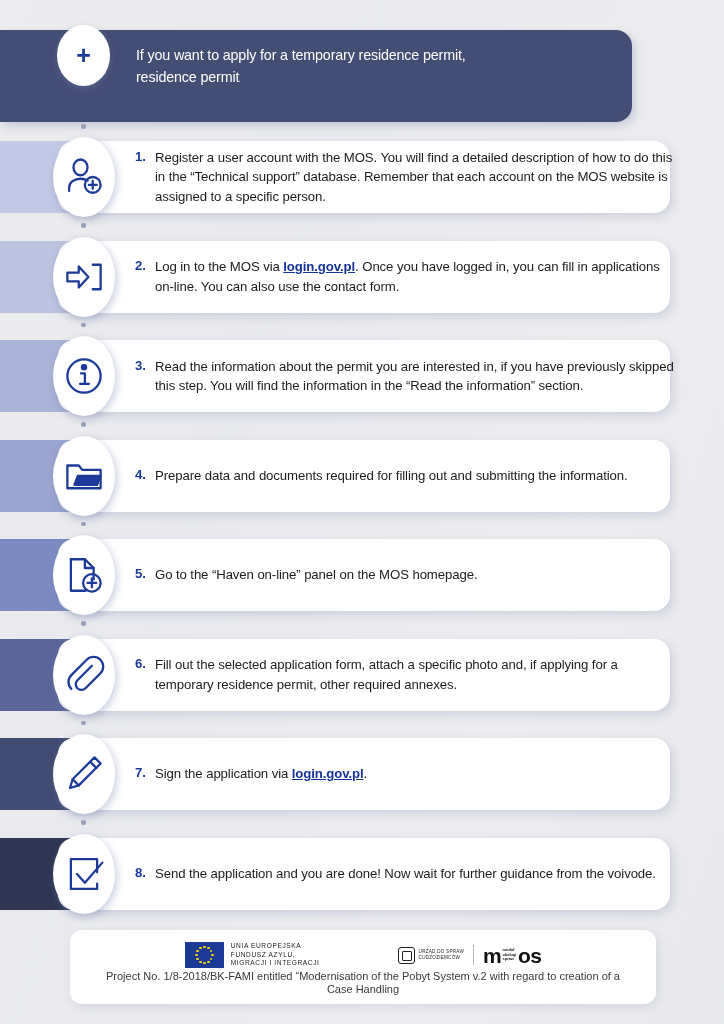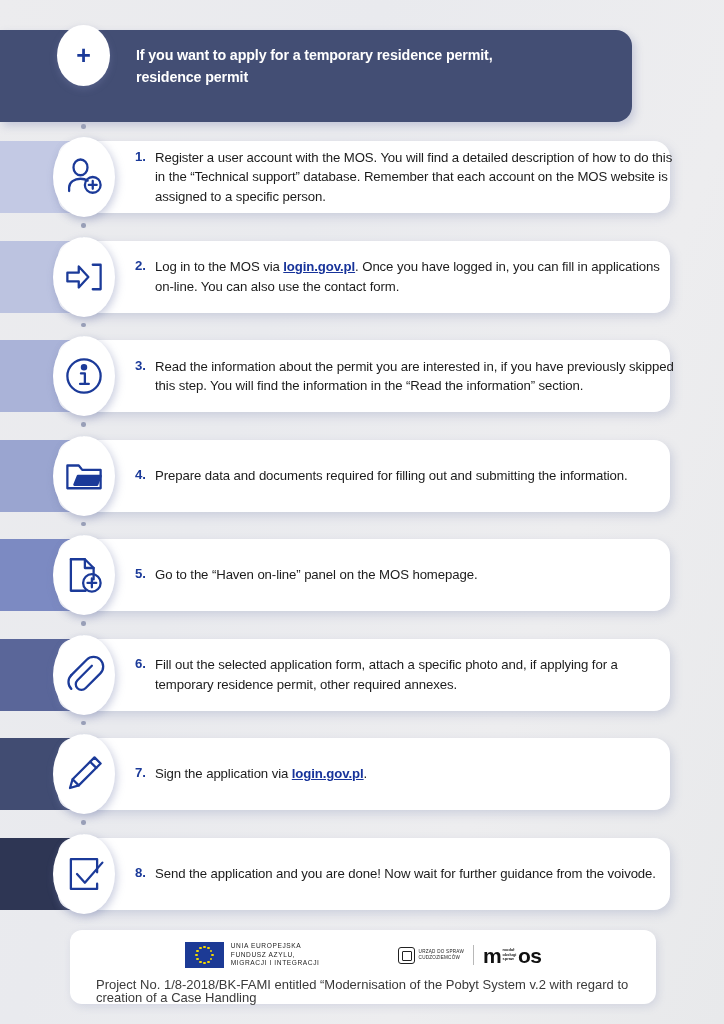--- a/index.html
+++ b/index.html
@@ -25,21 +25,21 @@
     width: 632px; height: 92px;
     background: #434e74;
     border-radius: 0 16px 16px 0;
     box-shadow: 3px 4px 9px rgba(110,120,170,0.30);
   }
   .header-text {
     position: absolute;
     left: 136px; top: 15px; right: 18px;
     color: #ffffff;
     font-size: 14.3px;
-    font-weight: bold;
+    font-weight: normal;
     line-height: 21.5px;
     letter-spacing: -0.15px;
   }
   .header-circle {
     position: absolute;
     left: 57px; top: -5px;
     width: 53px; height: 61px;
     background: #ffffff;
     border-radius: 50%;
     display: flex; align-items: center; justify-content: center;
@@ -204,22 +204,23 @@
   .mos .os { font-size: 21px; letter-spacing: -0.6px; line-height: 1; }
   .mos .sub {
     font-size: 3.9px;
     line-height: 4.6px;
     font-weight: bold;
     padding: 0 1.5px;
     color: #111;
   }
   .footer-text {
     position: absolute;
-    left: 26px; right: 26px; top: 48px;
-    font-size: 13px;
+    left: 26px; right: 26px; top: 40px;
+    text-align: center;
+    font-size: 11px;
     line-height: 13px;
     color: #3a3a3a;
   }
 </style>
 </head>
 <body>
 
 <div id="page">
 
   <div class="header-row">

